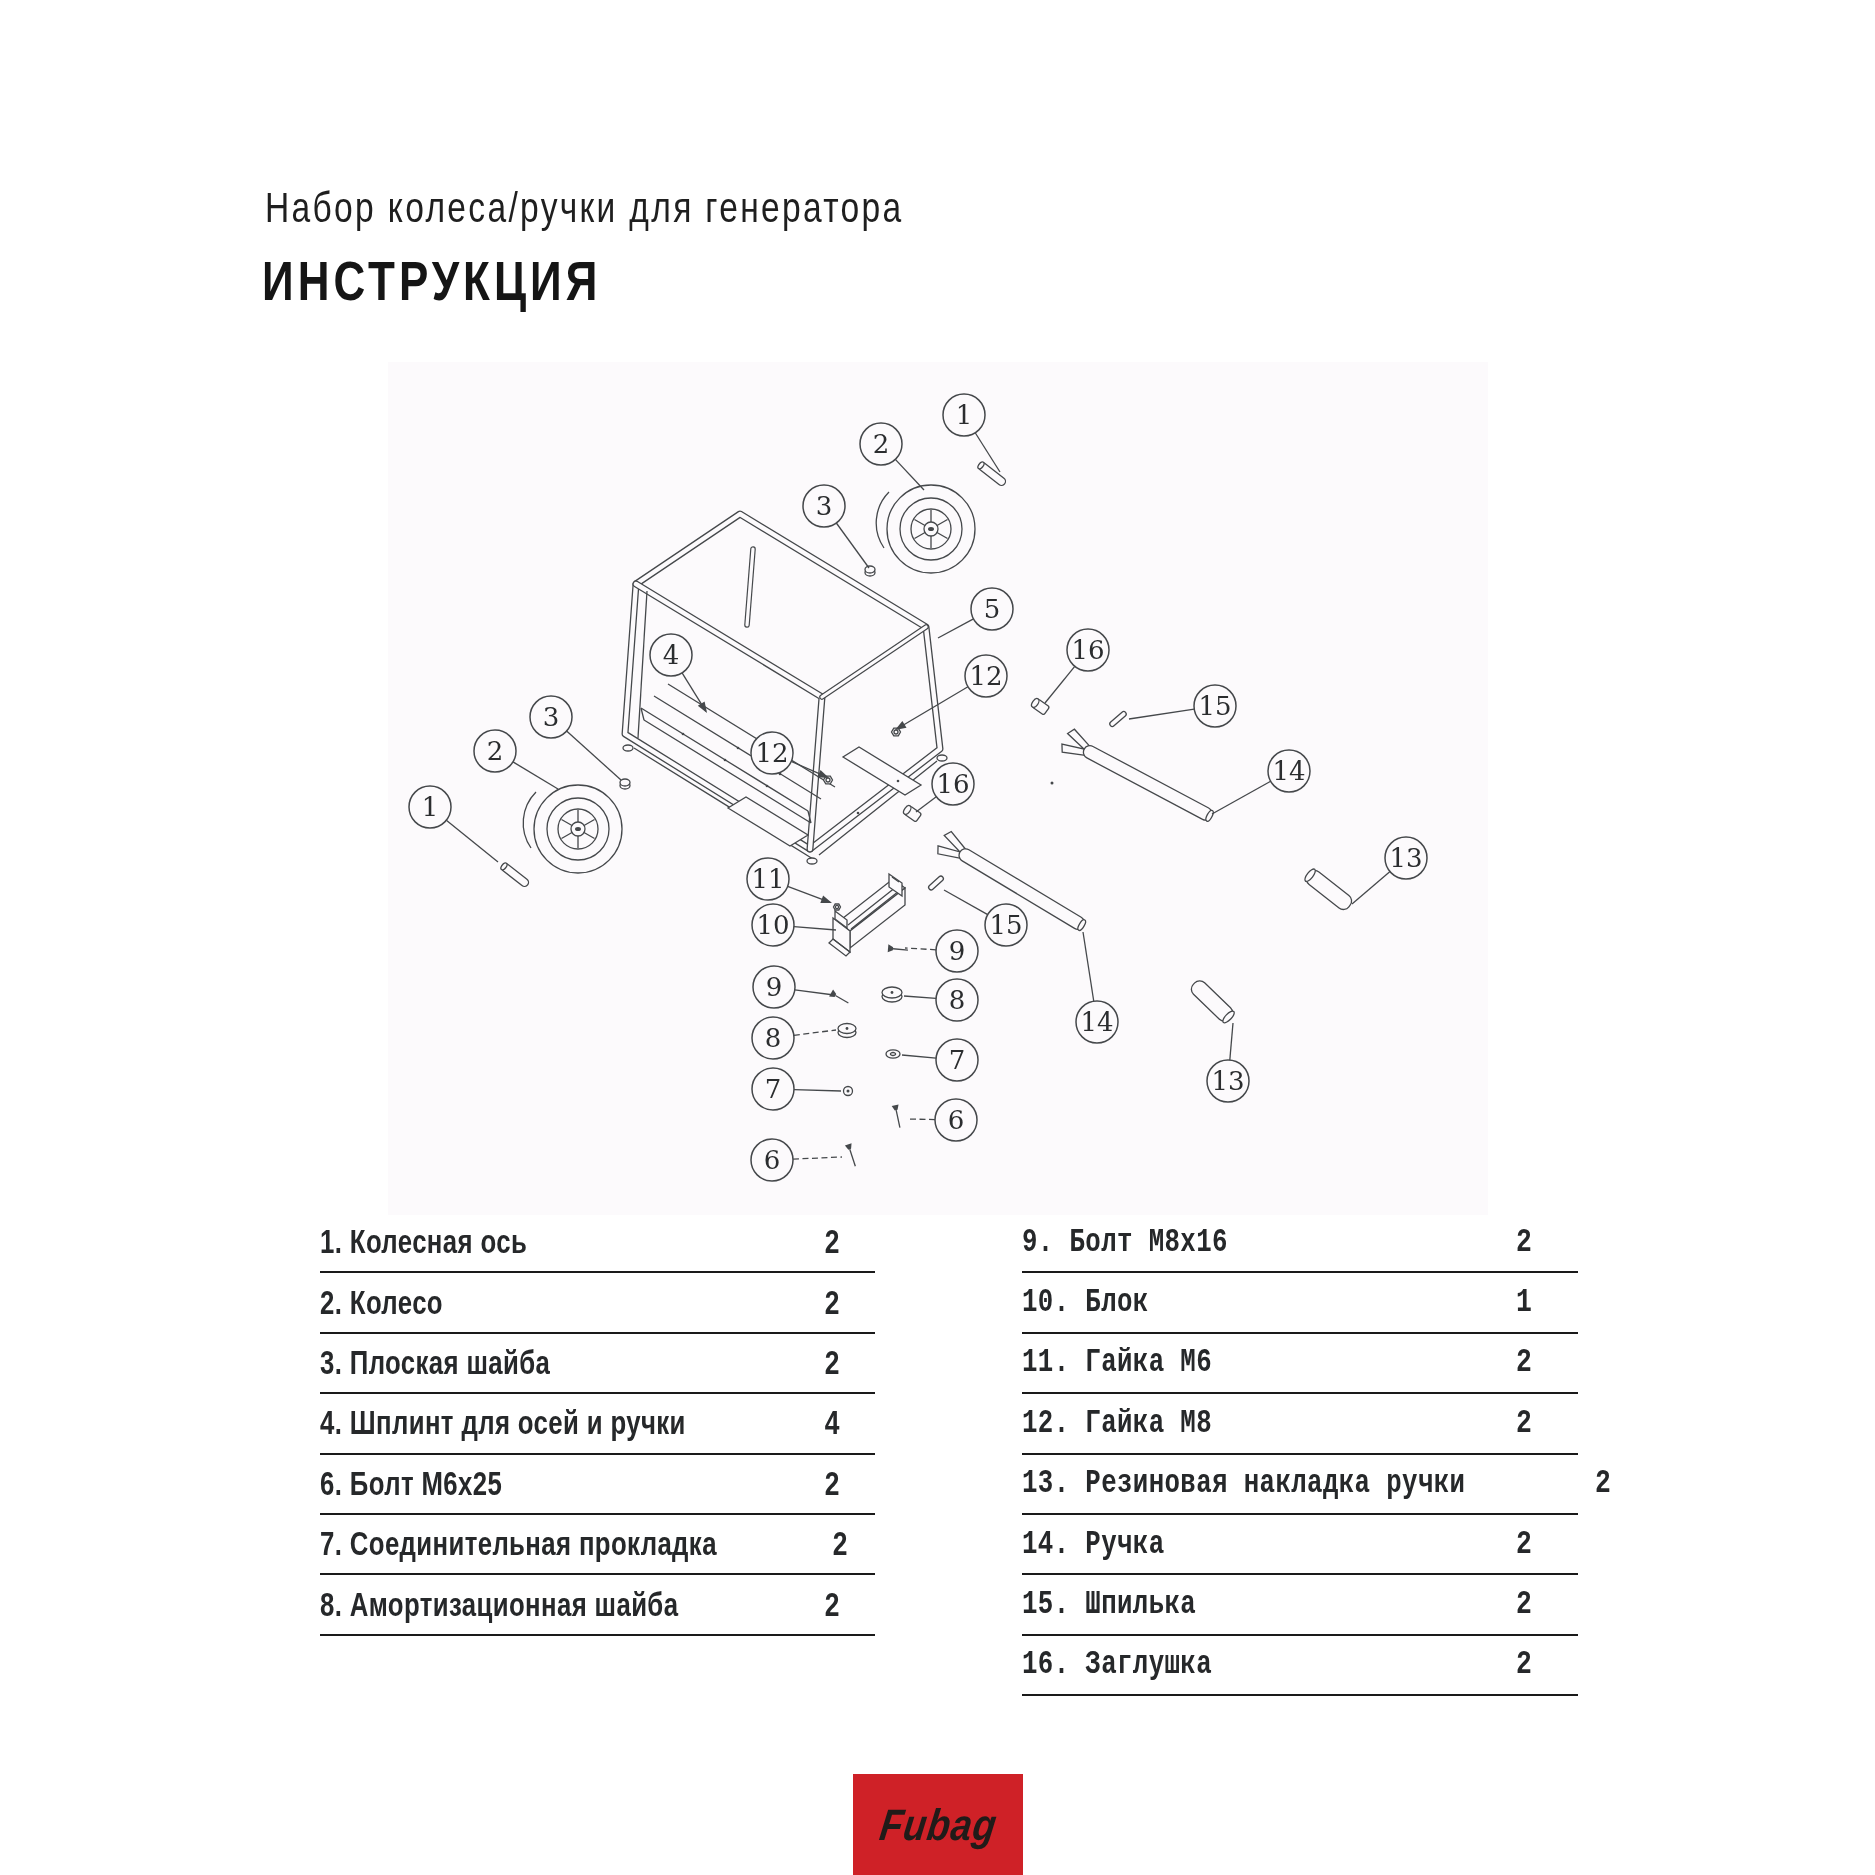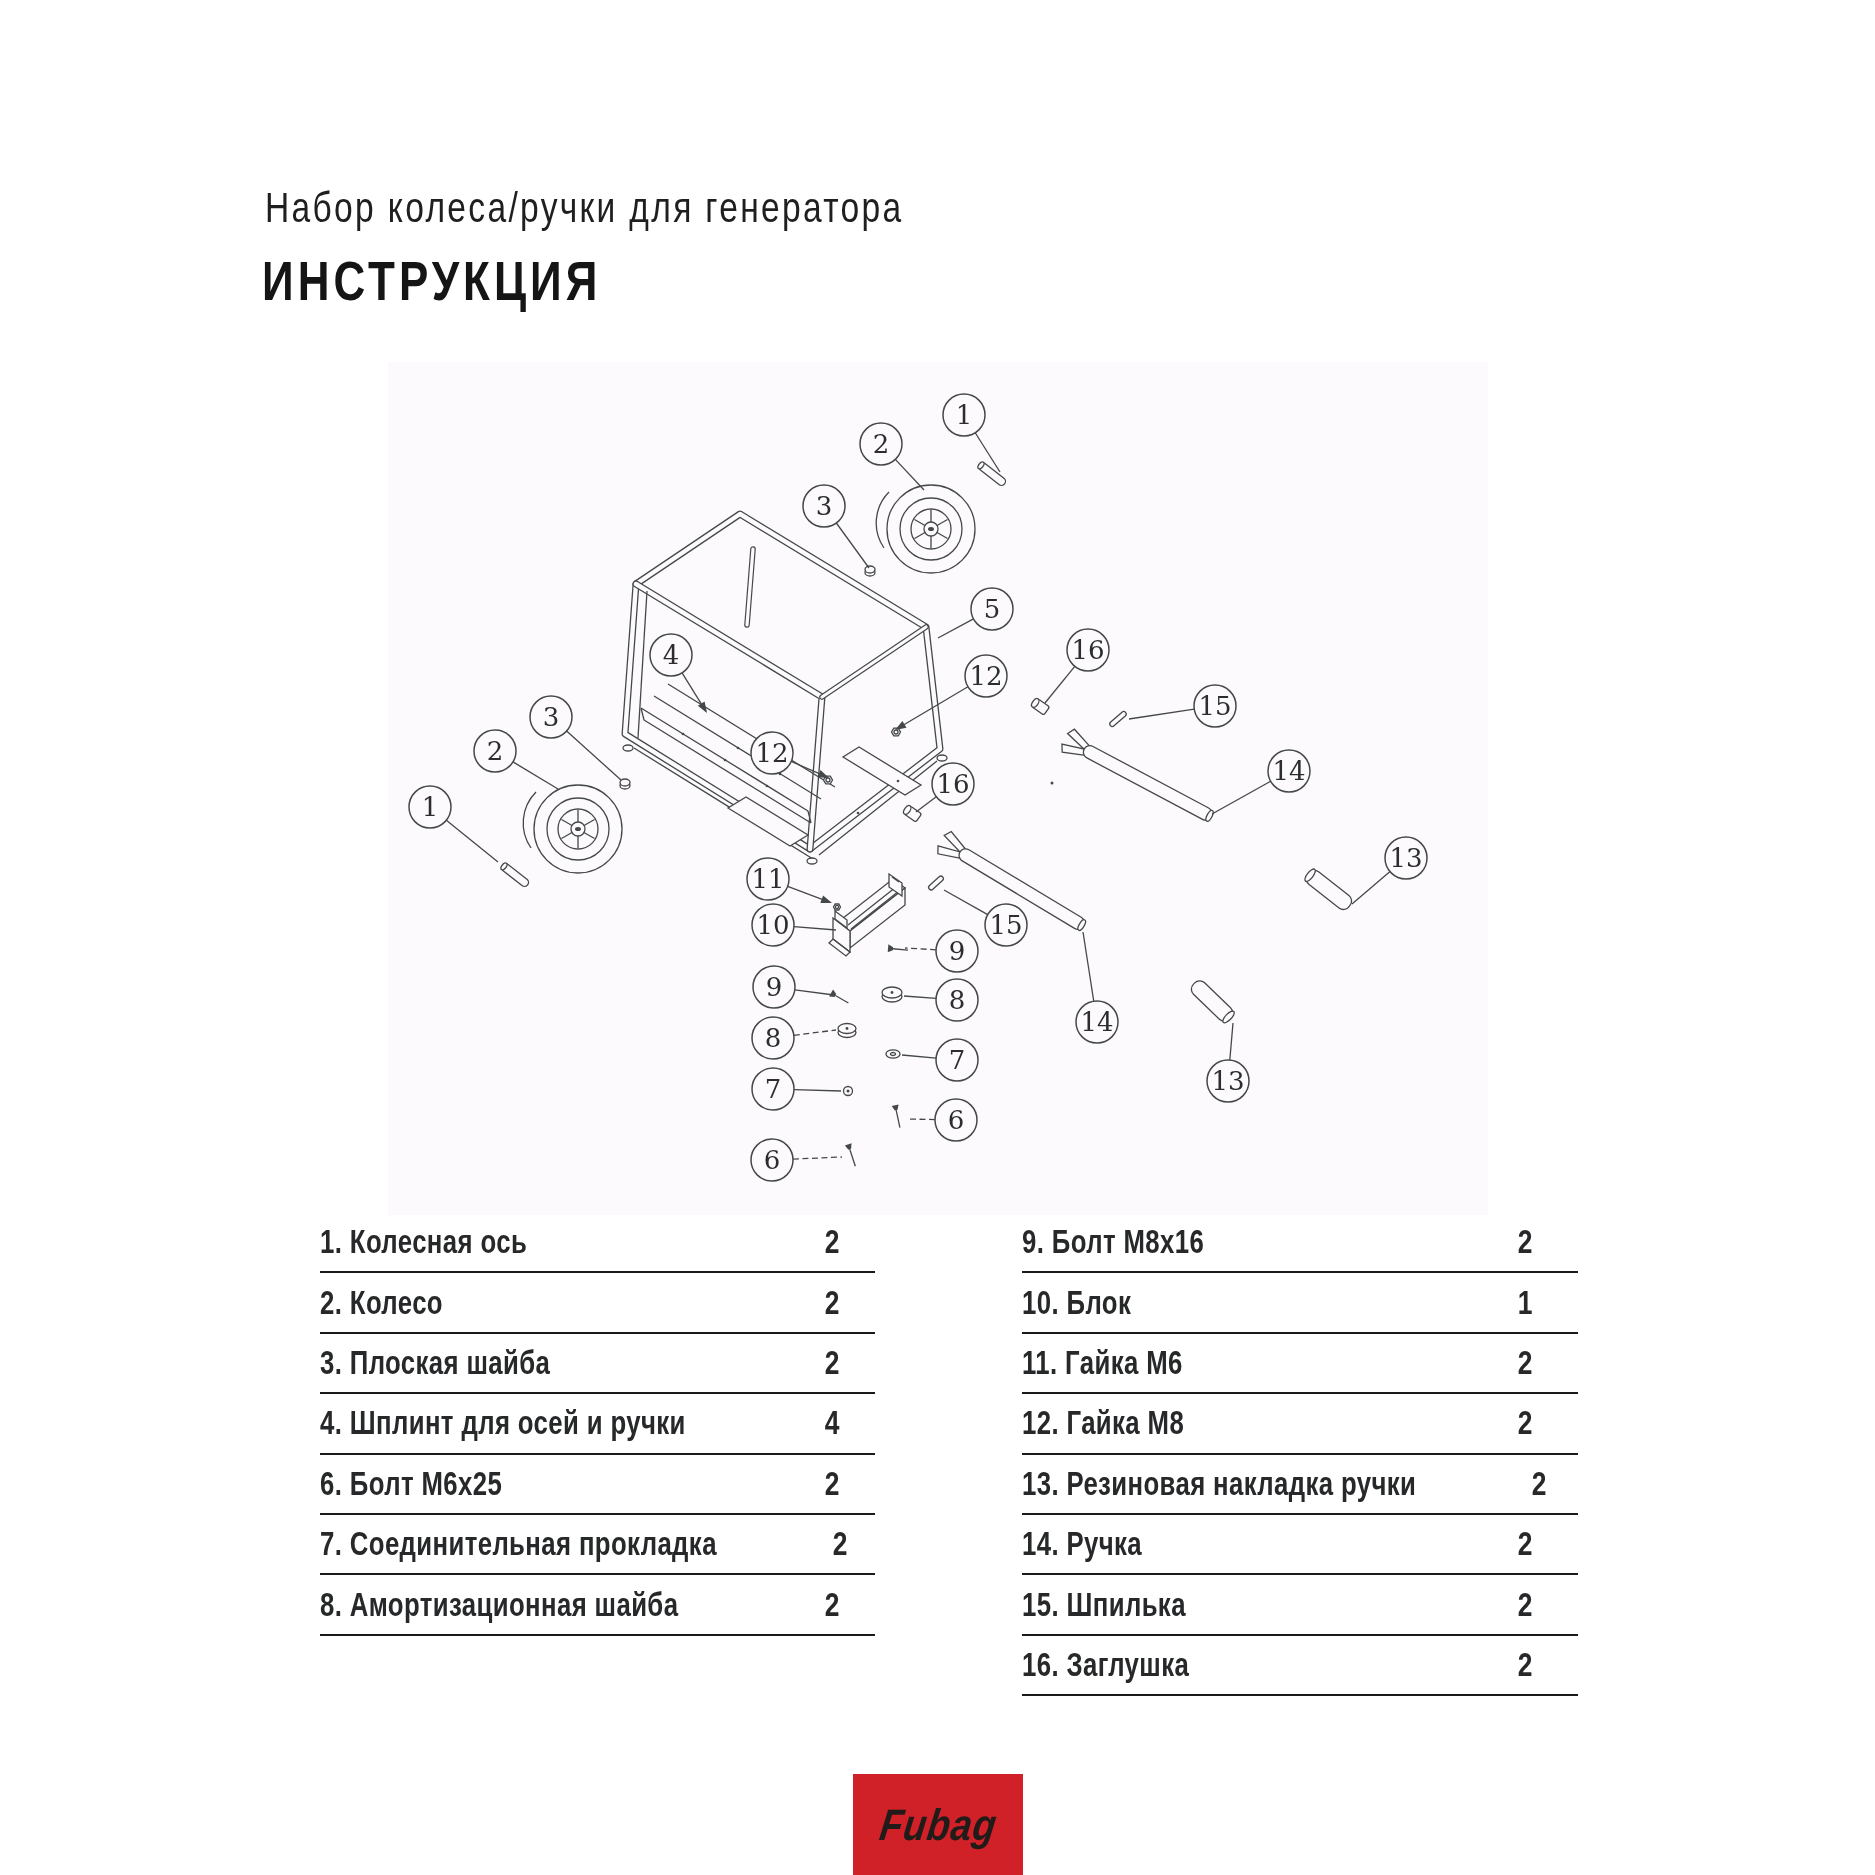--- a/index.html
+++ b/index.html
@@ -13,21 +13,21 @@
   .cx{display:inline-block;transform:scaleX(.78);transform-origin:0 50%;letter-spacing:3px;}
   .cxt{display:inline-block;transform:scaleX(.8);transform-origin:0 50%;letter-spacing:5px;}
   .diagram{left:388px;top:362px;width:1100px;height:853px;background:#fcfafc;}
   .diagram svg{display:block;width:1100px;height:853px;}
   .parts{top:1213px;}
   .parts-left{left:300px;width:555px;margin-left:20px;}
   .parts-right{left:1022px;width:556px;}
   .prow{height:60.4px;border-bottom:2px solid #1a1a1a;display:flex;justify-content:space-between;align-items:center;
         font-weight:700;font-size:33px;color:#26282a;box-sizing:border-box;}
   .parts-left .prow{padding-right:36px;}
-  .parts-right .prow{padding-right:46px;}
+  .parts-right .prow{padding-right:46px;font-family:Liberation Mono, monospace;}
   .prow .lbl{white-space:nowrap;display:inline-block;transform:scaleX(.78);transform-origin:0 50%;letter-spacing:.5px;}
   .prow .qty{display:inline-block;transform:scaleX(.8);transform-origin:100% 50%;}
   .logo{left:853px;top:1774px;width:170px;height:101px;display:flex;align-items:center;justify-content:center;}
   .logo span{font-size:44px;font-weight:700;font-style:italic;transform:skewX(-8deg) scaleX(.85);letter-spacing:1px;}
   
   .tl{stroke:#45484b;stroke-width:1.3;fill:none;}
   .tube-out{stroke:#45484b;stroke-width:7;fill:none;stroke-linejoin:round;stroke-linecap:round;}
   .tube-in{stroke:#fcfafc;stroke-width:4.4;fill:none;stroke-linejoin:round;stroke-linecap:round;}
   .tube-out2{stroke:#45484b;stroke-width:5.6;fill:none;stroke-linejoin:round;stroke-linecap:round;}
   .tube-in2{stroke:#fcfafc;stroke-width:3.2;fill:none;stroke-linejoin:round;stroke-linecap:round;}

